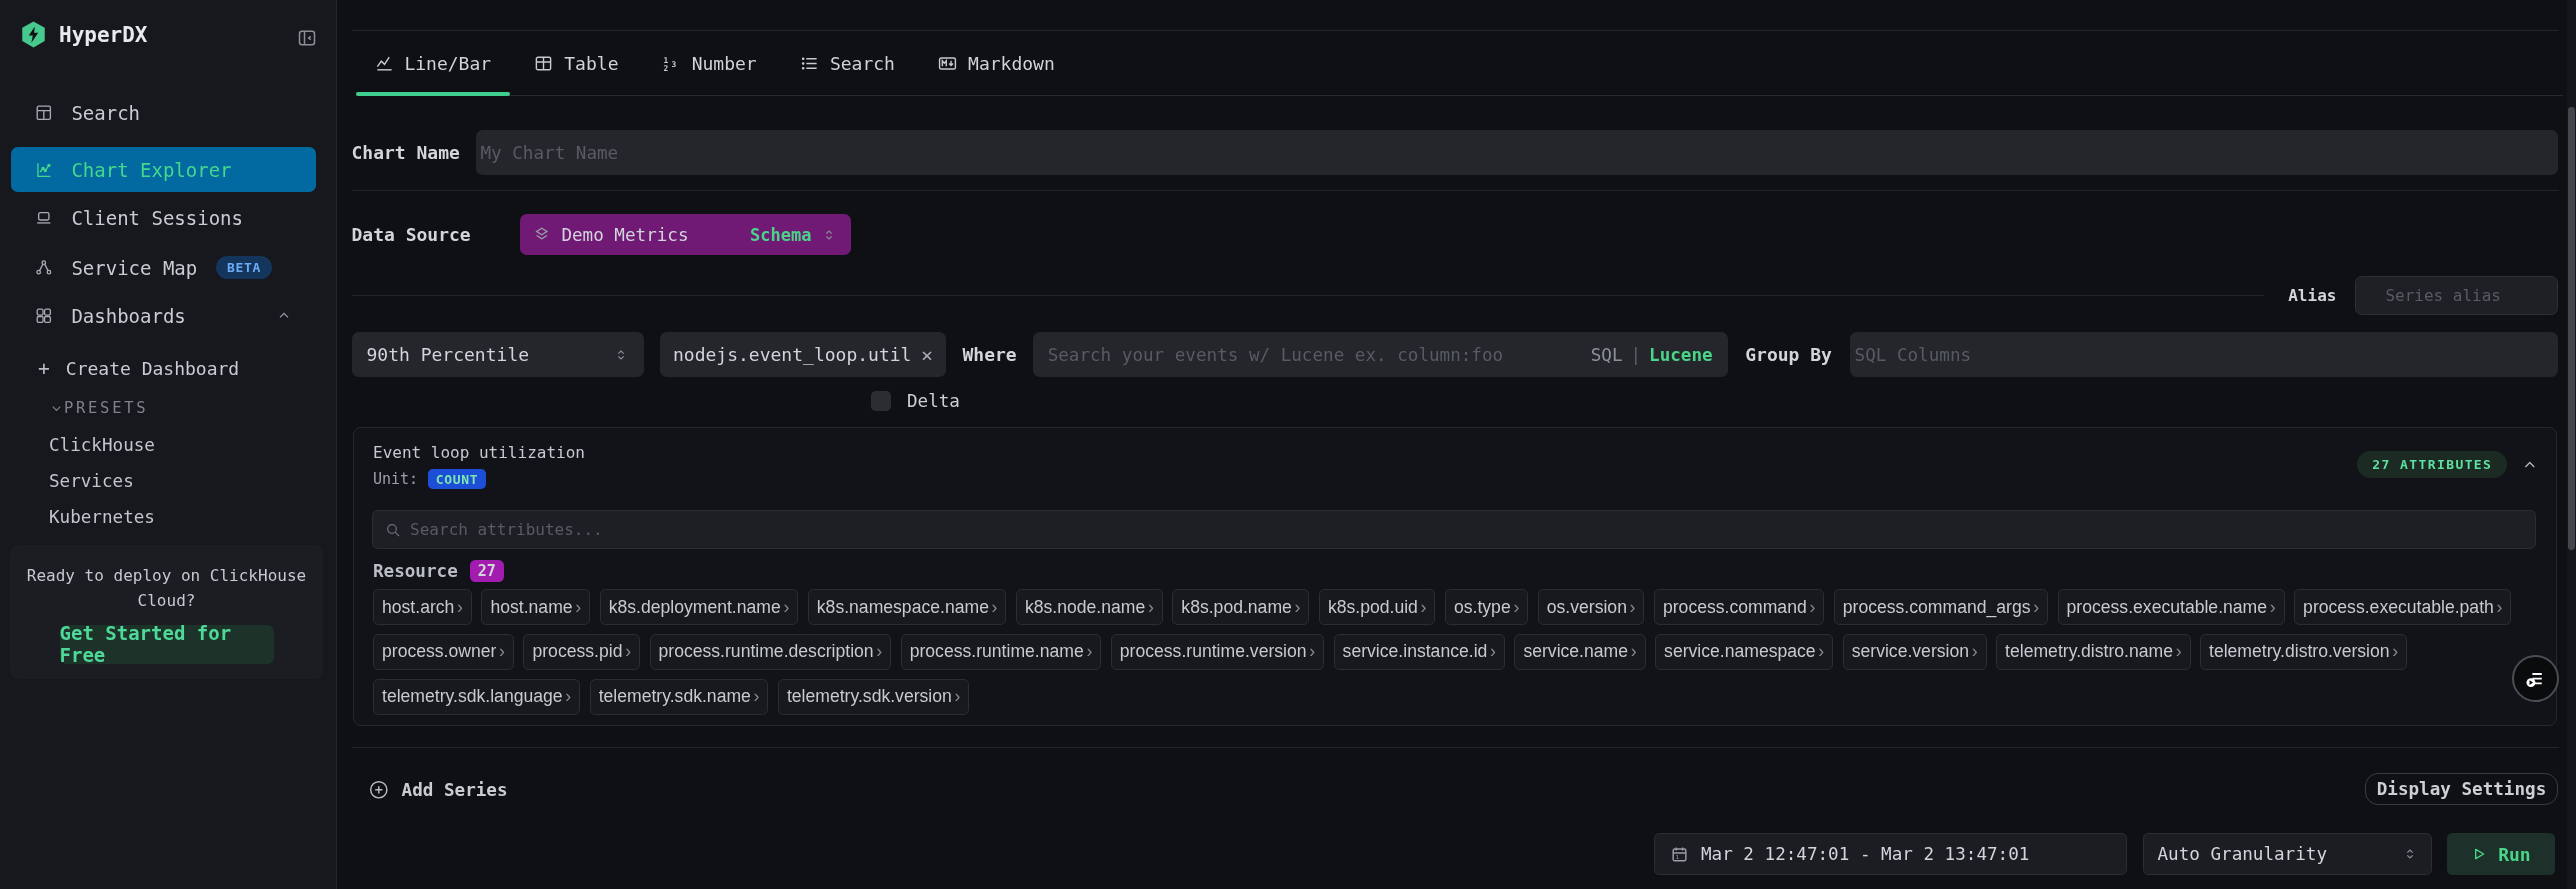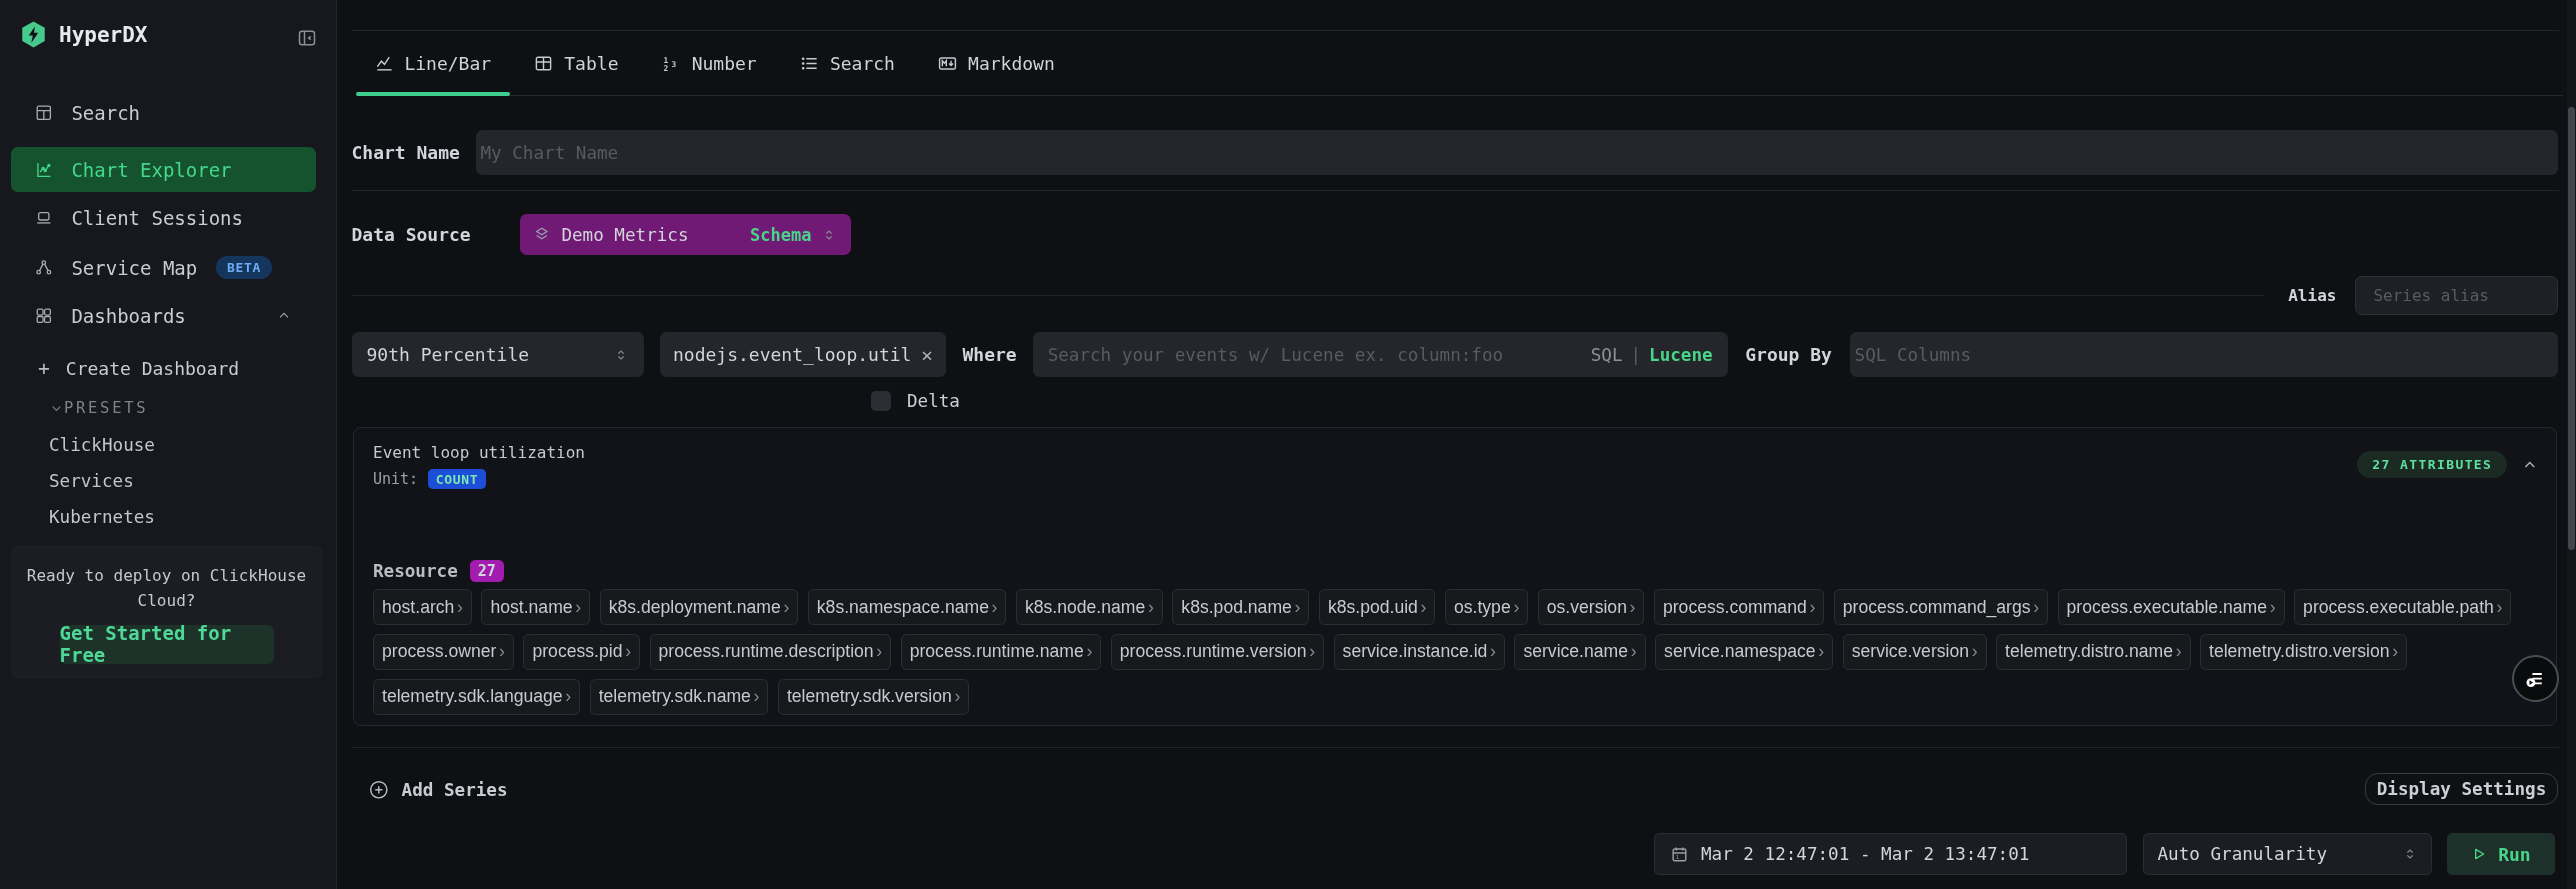--- a/index.html
+++ b/index.html
@@ -14,21 +14,21 @@
   }
   svg { display:block; }
 
   
   .sidebar { position:absolute; left:0; top:0; width:337px; height:889px; background:#16181d; border-right:1.4px solid #232529; }
   .logo-row { position:absolute; top:20px; left:20px; display:flex; align-items:center; gap:12px; }
   .logo-name { font-size:21px; font-weight:bold; color:#e8eaee; }
   .collapse-btn { position:absolute; top:28px; right:19px; width:20px; height:20px; color:#8b8f96; cursor:pointer; }
   .nav-item { position:absolute; left:10.8px; width:305px; height:45px; border-radius:6.8px; display:flex; align-items:center; padding-left:24px; color:#c9ccd2; font-size:19px; cursor:pointer; }
   .nav-item .nav-icon { width:17.6px; height:17.6px; margin-right:19px; color:#a7acb3; flex:none; }
-  .nav-item.active { background:#14532d; color:#44d88d; }
+  .nav-item.active { background:#0369a1; color:#44d88d; }
   .nav-item.active .nav-icon { color:#44d88d; }
   .nav-badge { margin-left:19px; background:#15365c; color:#6cabf7; font-size:13px; font-weight:bold; padding:4px 10.8px; border-radius:675px; letter-spacing:0.7px; }
   .nav-caret { margin-left:auto; margin-right:24px; color:#9aa0a8; }
   .create-dash { position:absolute; top:357px; left:38px; display:flex; align-items:center; gap:16px; font-size:18px; color:#c9ccd2; cursor:pointer; }
   .create-dash .plus-char { font-size:19.6px; color:#b9bdc4; }
   .presets-header { position:absolute; top:399px; left:49px; display:flex; align-items:center; gap:0; color:#7e838b; font-size:15.5px; letter-spacing:2.7px; cursor:pointer; }
   .preset-list { position:absolute; top:427px; left:49px; display:flex; flex-direction:column; }
   .preset-item { height:36px; display:flex; align-items:center; font-size:17.6px; color:#c3c7cd; cursor:pointer; }
   .promo-card { position:absolute; top:545px; left:10px; width:313px; height:134px; background:#1b1d23; border-radius:8px; padding:17.6px 10px 0 10px; }
   .promo-text { text-align:center; font-size:16px; line-height:25px; color:#c6c9cf; }
@@ -57,21 +57,21 @@
   .row-datasource .field-label { width:168px; flex:none; }
   .ds-control { width:331px; height:41px; background:#701a75; border-radius:6.8px; display:flex; align-items:center; padding:0 13.5px; cursor:pointer; }
   .ds-icon { width:17.6px; height:17.6px; color:#9aa0a8; margin-right:10.8px; flex:none; }
   .ds-value { flex:1; font-size:17.6px; color:#d2d5db; }
   .ds-schema { font-size:17px; font-weight:600; color:#4ad488; margin-right:9.5px; }
   .selector-icon { width:16px; height:16px; color:#8b8f96; flex:none; }
 
   .row-alias { position:absolute; top:276px; left:13.5px; right:17.6px; height:39px; display:flex; align-items:center; }
   .alias-line { flex:1; border-top:1.4px solid #222428; margin-right:24px; }
   .alias-label { font-size:16px; font-weight:600; color:#d2d5db; margin-right:19px; }
-  .outlined-input { background:#1e2025; border:1.4px solid #2e3036; border-radius:6.8px; color:#d4d7dc; font-family:inherit; font-size:16px; padding:0 17px; outline:none; }
+  .outlined-input { background:#1e2025; border:1.4px solid #2e3036; border-radius:6.8px; color:#d4d7dc; font-family:inherit; font-size:16px; padding:0 29px; outline:none; }
   .outlined-input::placeholder { color:#575c63; }
   .alias-input { width:203px; height:39px; }
 
   .row-series { position:absolute; top:332px; left:13.5px; right:17.6px; height:45px; display:flex; align-items:center; }
   .agg-select { width:292px; height:45px; background:#24262b; border-radius:6.8px; display:flex; align-items:center; padding:0 15px; cursor:pointer; flex:none; }
   .agg-value { flex:1; font-size:18px; color:#d2d5db; }
   .metric-tag { margin-left:16px; height:45px; background:#24262b; border-radius:6.8px; display:flex; align-items:center; padding:0 13.5px; gap:9.5px; flex:none; cursor:pointer; }
   .metric-name { font-size:18px; color:#d2d5db; }
   .tag-close { font-size:20px; color:#aab0b8; cursor:pointer; line-height:1; }
   .where-label { margin-left:16px; flex:none; }
@@ -364,20 +364,29 @@
       <span class="unit-badge">COUNT</span>
     </div>
     <div class="attr-badge-row">
       <span class="attr-badge">27 ATTRIBUTES</span>
       <span class="panel-collapse">
         <svg width="17.6" height="17.6" viewBox="0 0 24 24" fill="none" stroke="currentColor" stroke-width="2">
             <path d="M6 15l6-6 6 6"></path>
           </svg>
       </span>
     </div>
+    <div class="attr-search">
+      <span class="attr-search-icon">
+        <svg width="16" height="16" viewBox="0 0 24 24" fill="none" stroke="currentColor" stroke-width="1.8">
+            <circle cx="10.5" cy="10.5" r="6.5"></circle>
+            <path d="M15.5 15.5L21 21"></path>
+          </svg>
+      </span>
+      <input class="attr-search-input" placeholder="Search attributes..." style="">
+    </div>
     <div class="resource-row">
       <span class="resource-label">Resource</span>
       <span class="resource-count">27</span>
     </div>
     <div class="chips">
 
     <button class="chip">
         <span class="chip-label">host.arch</span>
         <span class="chip-caret">›</span>
       </button>

